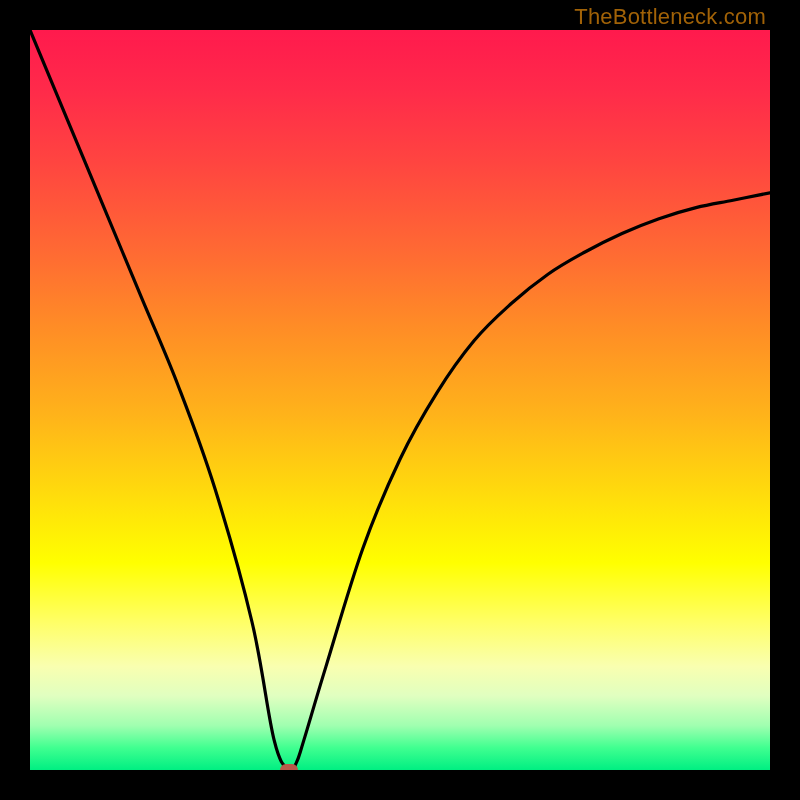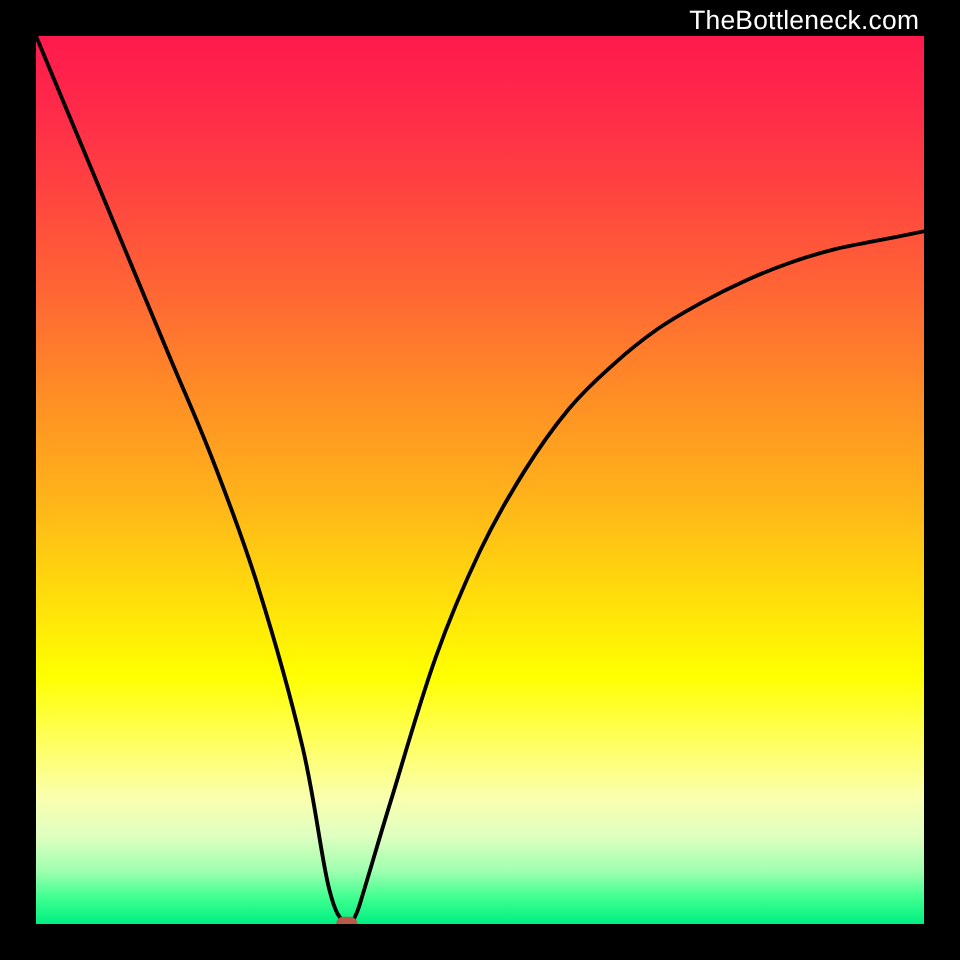--- a/index.html
+++ b/index.html
@@ -40,21 +40,21 @@
     );
   }
   .curve {
     position: absolute;
     inset: 0;
   }
   .watermark {
     position: absolute;
     top: 4px;
     right: 34px;
-    color: #ffffff;
+    color: #a16207;
     font-size: 22px;
     font-weight: 500;
     letter-spacing: 0.2px;
   }
   .marker {
     position: absolute;
     width: 18px;
     height: 12px;
     border-radius: 6px;
     background: #b85a4a;

